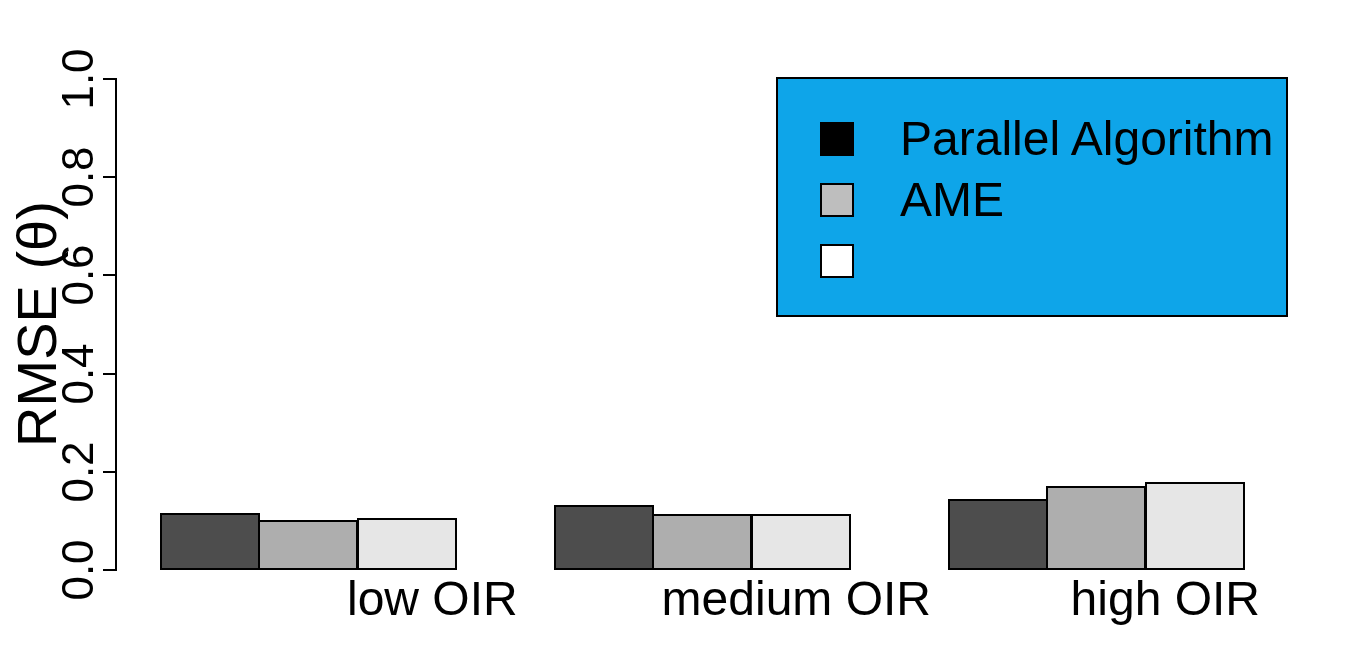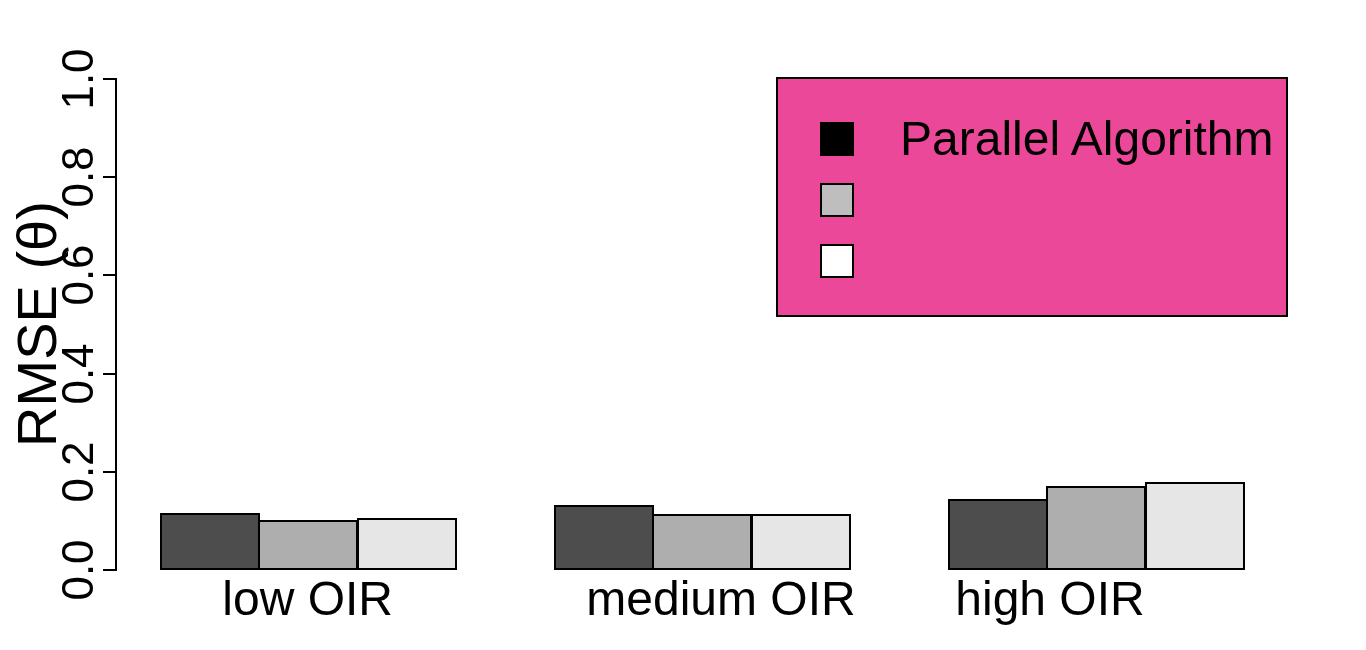--- a/index.html
+++ b/index.html
@@ -39,33 +39,33 @@
     white-space: nowrap;
   }
   .bar {
     position: absolute;
     box-sizing: border-box;
     border: 2px solid #000000;
   }
   .x-label {
     position: absolute;
     width: 420px;
-    text-align: center;
+    text-align: right;
     font-size: 48px;
     white-space: nowrap;
   }
   .legend {
     position: absolute;
     left: 776px;
     top: 77px;
     width: 512px;
     height: 240px;
     box-sizing: border-box;
     border: 2px solid #000000;
-    background: #ec4899;
+    background: #0ea5e9;
     display: flex;
     flex-direction: column;
     padding-top: 34px;
     padding-left: 42px;
     gap: 9px;
   }
   .legend-row {
     display: flex;
     align-items: center;
     height: 52px;
@@ -125,19 +125,20 @@
       <div class="x-label" style="left: 840px; top: 571px;">high OIR</div>
     </div>
 
   <div class="legend">
     <div class="legend-row">
       <span class="swatch" id="swatch-0" style="background: rgb(0, 0, 0);"></span>
       <span class="legend-label">Parallel Algorithm</span>
     </div>
     <div class="legend-row">
       <span class="swatch" id="swatch-1" style="background: rgb(190, 190, 190);"></span>
+      <span class="legend-label">AME</span>
     </div>
     <div class="legend-row">
       <span class="swatch" id="swatch-2" style="background: rgb(255, 255, 255);"></span>
     </div>
   </div>
 
 </div>
 
 </body></html>

